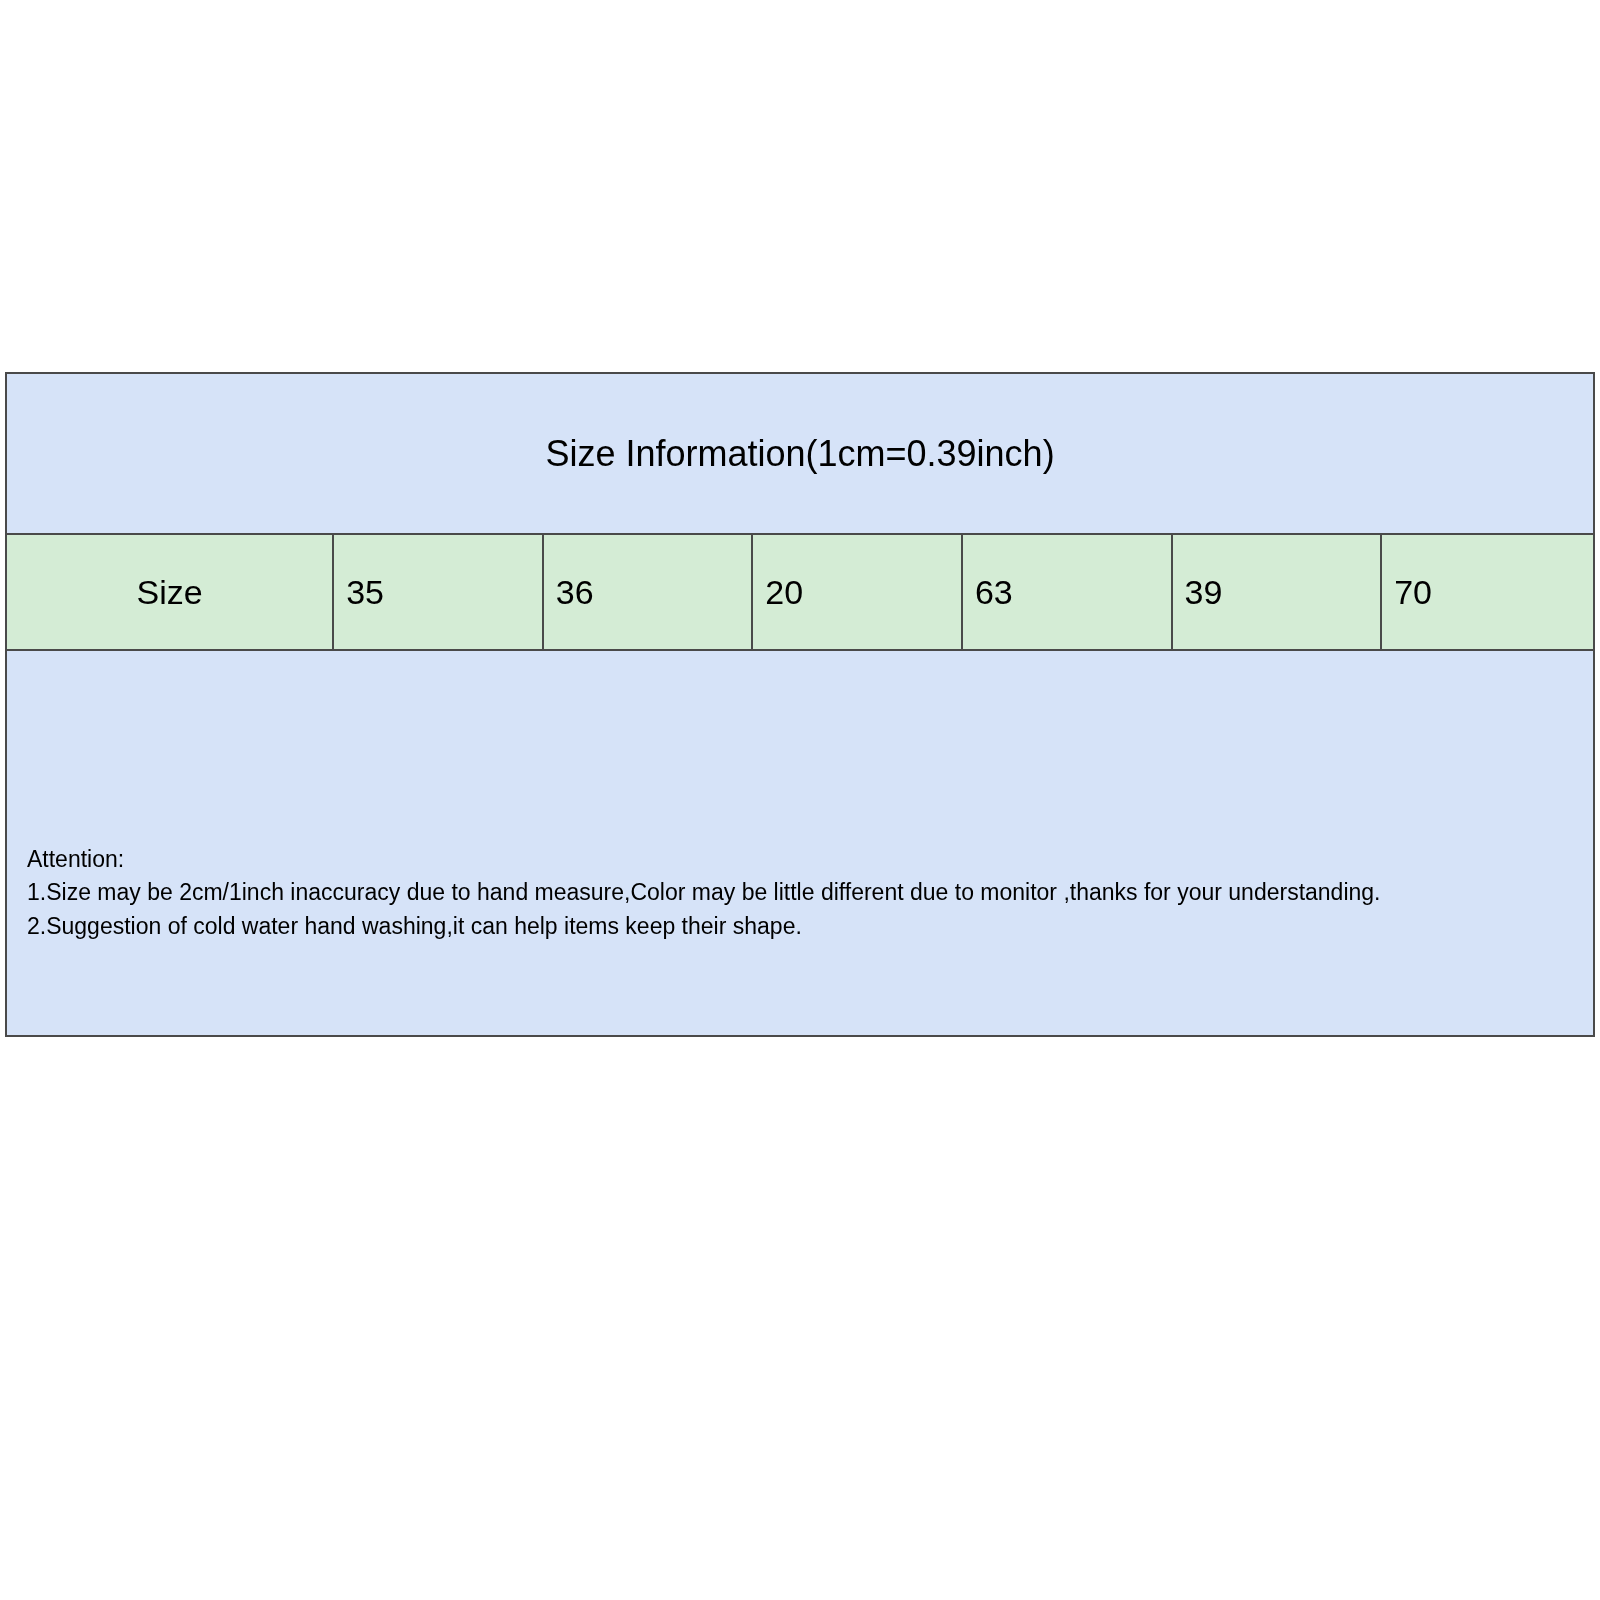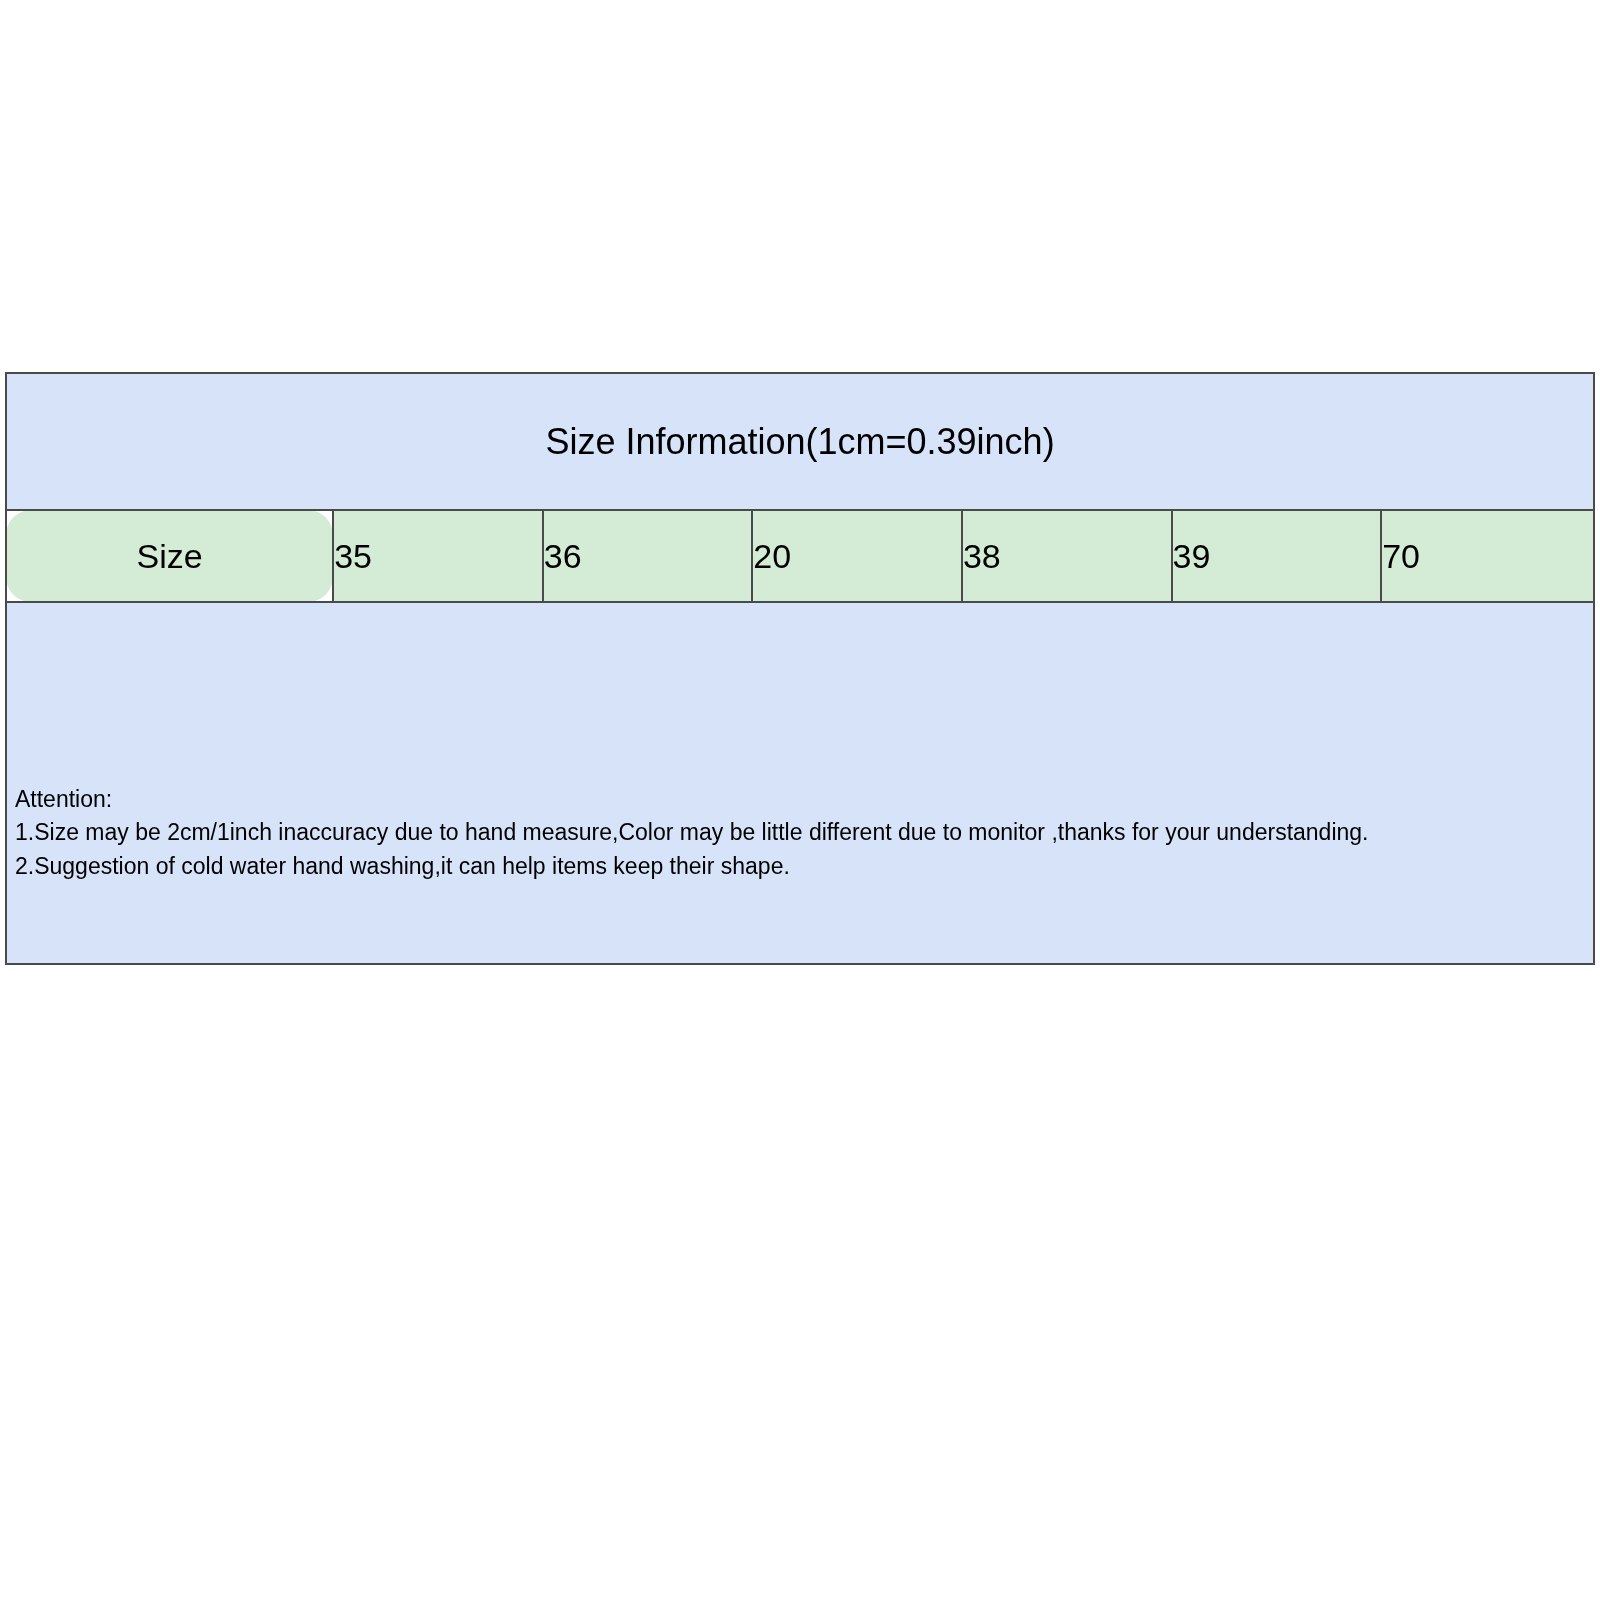--- a/index.html
+++ b/index.html
@@ -24,21 +24,21 @@
   }
 
   table.size-chart {
     width: 100%;
     border-collapse: collapse;
     table-layout: fixed;
   }
 
   table.size-chart td {
     border: 2px solid #4a4a4a;
-    padding: 0;
+    padding: 12px;
     vertical-align: middle;
   }
 
   .band-blue {
     background: #d6e3f8;
   }
   .band-green {
     background: #d4ecd5;
   }
 
@@ -53,21 +53,20 @@
     text-align: center;
     font-size: 33px;
     vertical-align: bottom;
     padding-bottom: 6px;
   }
 
   .row-head {
     text-align: center;
     font-size: 34px;
     height: 90px;
-    border-radius: 25px;
   }
 
   .data-cell {
     font-size: 34px;
     height: 90px;
   }
 
   .notes-cell {
     height: 360px;
     vertical-align: top;
@@ -101,21 +100,21 @@
     </colgroup>
     <tbody>
       <tr>
         <td class="band-blue title-cell" colspan="7">Size Information(1cm=0.39inch)</td>
       </tr>
       <tr>
         <td class="band-green row-head">Size</td>
         <td class="band-green data-cell">35</td>
         <td class="band-green data-cell">36</td>
         <td class="band-green data-cell">20</td>
-        <td class="band-green data-cell">38</td>
+        <td class="band-green data-cell">63</td>
         <td class="band-green data-cell">39</td>
         <td class="band-green data-cell">70</td>
       </tr>
       <tr>
         <td class="band-blue notes-cell" colspan="7">
           <div class="notes-inner">
             <p>Attention:</p>
             <p>1.Size may be 2cm/1inch inaccuracy due to hand measure,Color may be little different due to monitor ,thanks for your understanding.</p>
             <p>2.Suggestion of cold water hand washing,it can help items keep their shape.</p>
           </div>

